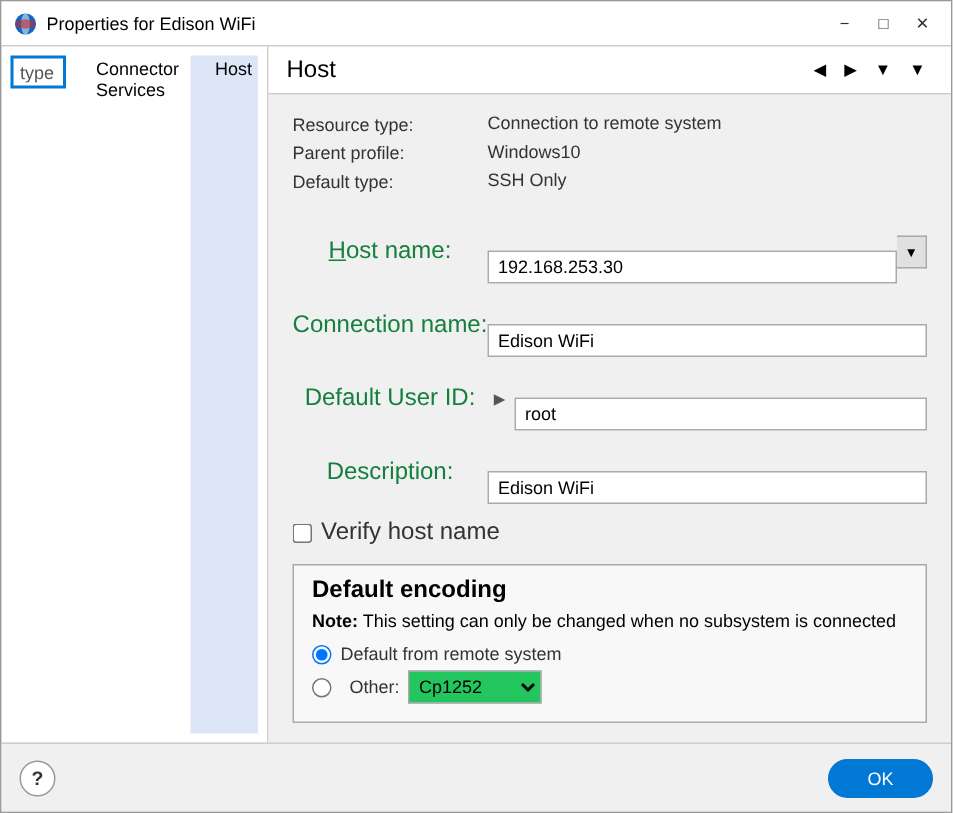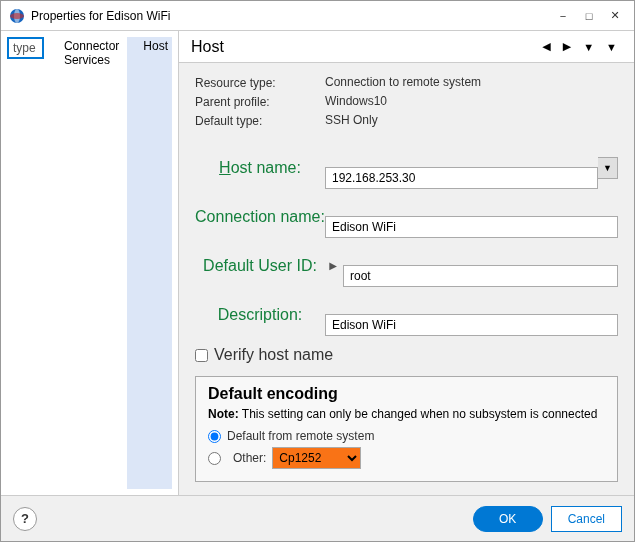--- a/index.html
+++ b/index.html
@@ -267,21 +267,21 @@
     .other-row {
       display: flex;
       align-items: center;
       gap: 6px;
     }
     .other-select {
       height: 22px;
       border: 1px solid #aaa;
       font-size: 12px;
       padding: 0 2px;
-      background: #f97316;
+      background: #22c55e;
     }
 
     
     .bottom-bar {
       height: 46px;
       background: #f0f0f0;
       border-top: 1px solid #ccc;
       display: flex;
       align-items: center;
       justify-content: space-between;
@@ -447,16 +447,15 @@
       </div>
     </div>
   </div>
 
   <div class="bottom-bar">
     <button class="help-btn">
       <span>?</span>
     </button>
     <div class="action-buttons">
       <button class="action-btn primary">OK</button>
-      <button class="action-btn">Cancel</button>
     </div>
   </div>
 </div>
 
 </body></html>

